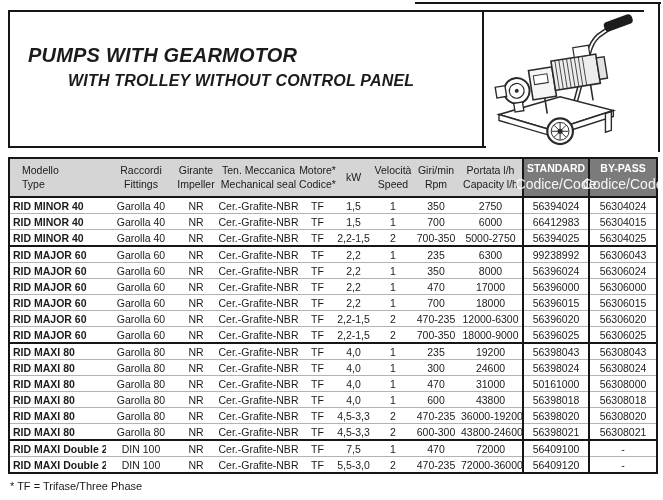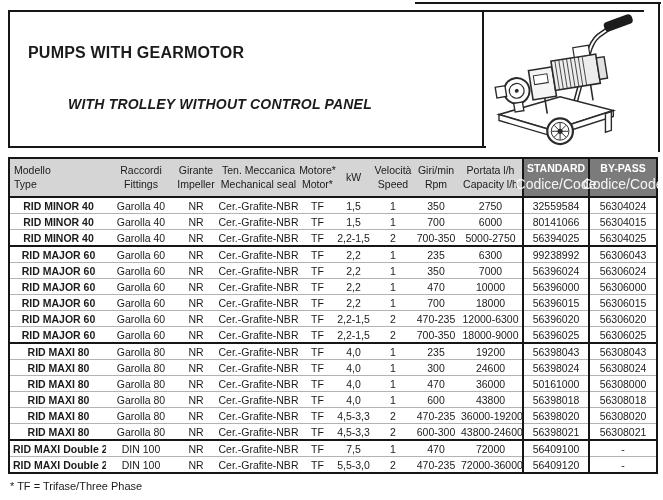--- a/index.html
+++ b/index.html
@@ -21,54 +21,54 @@
   .page-frame-right{position:absolute;left:658px;top:2px;width:0;height:150px;border-left:2px solid var(--c-strong);}
 
   
   .title-box{
     position:absolute;left:8px;top:10px;width:636px;height:138px;
     border:2px solid var(--c-strong);box-sizing:border-box;background:#fff;
   }
   .box-divider{position:absolute;left:482px;top:12px;height:136px;width:0;border-left:2px solid var(--c-strong);}
   .title-line1{
     position:absolute;left:28px;top:44px;
-    font-size:16px;font-weight:bold;letter-spacing:.2px;white-space:nowrap;
+    font-size:20px;font-weight:bold;font-style:italic;letter-spacing:.2px;white-space:nowrap;
   }
   .title-line2{
-    position:absolute;left:68px;top:96px;
-    font-size:14px;font-weight:bold;font-style:italic;letter-spacing:.2px;white-space:nowrap;
+    position:absolute;left:68px;top:72px;
+    font-size:16px;font-weight:bold;font-style:italic;letter-spacing:.2px;white-space:nowrap;
   }
 
   
   .pump-art{position:absolute;left:486px;top:12px;width:162px;height:138px;background:#fff;}
 
   
   table.catalog{
     position:absolute;left:8px;top:157px;width:648px;
     border-collapse:collapse;table-layout:fixed;
     border:2px solid var(--c-strong);
     font-size:10.5px;
   }
   th{
     background:var(--c-light);
     font-weight:normal;color:var(--c-text);
     padding:0;border-bottom:2px solid var(--c-strong);
     vertical-align:middle;
   }
   .thi{height:37px;display:flex;flex-direction:column;justify-content:center;align-items:center;line-height:1.3;}
-  th.model-h .thi{align-items:flex-start;padding-left:4px;}
+  th.model-h .thi{align-items:flex-start;padding-left:12px;}
   th.dark{background:var(--c-dark);color:#ffffff;border-left:2px solid var(--c-strong);}
   th.dark .l1{font-weight:bold;}
   th.dark .sub{opacity:.93;font-size:14px;}
   td{
     height:13px;padding:1px 2px;text-align:center;white-space:nowrap;overflow:hidden;
     border-top:1px solid var(--c-rowline);
     color:var(--c-text);
   }
-  td.model{text-align:center;font-weight:bold;padding-left:3px;}
+  td.model{text-align:left;font-weight:bold;padding-left:3px;}
   td.code-col{border-left:2px solid var(--c-strong);}
   tr.group-start td{border-top:2px solid var(--c-strong);}
   tbody tr:first-child td{border-top:none;}
 
   .footnote{position:absolute;left:10px;top:480px;font-size:11px;white-space:nowrap;}
 </style>
 </head>
 <body>
 
 <div class="page-frame-top"></div>
@@ -165,21 +165,21 @@
         </th>
       <th>
           <div class="thi">
             <span class="l1">Ten. Meccanica</span>
             <span class="sub">Mechanical seal</span>
           </div>
         </th>
       <th>
           <div class="thi">
             <span class="l1">Motore*</span>
-            <span class="sub">Motor*</span>
+            <span class="sub">Codice*</span>
           </div>
         </th>
       <th>
           <div class="thi">
             <span class="l1">kW</span>
           </div>
         </th>
       <th>
           <div class="thi">
             <span class="l1">Velocità</span>
@@ -216,34 +216,34 @@
       <tr>
         <td class="model">RID MINOR 40</td>
         <td>Garolla 40</td>
         <td>NR</td>
         <td>Cer.-Grafite-NBR</td>
         <td>TF</td>
         <td>1,5</td>
         <td>1</td>
         <td>350</td>
         <td>2750</td>
-        <td class="code-col">32559584</td>
+        <td class="code-col">56394024</td>
         <td class="code-col">56304024</td>
       </tr>
       <tr>
         <td class="model">RID MINOR 40</td>
         <td>Garolla 40</td>
         <td>NR</td>
         <td>Cer.-Grafite-NBR</td>
         <td>TF</td>
         <td>1,5</td>
         <td>1</td>
         <td>700</td>
         <td>6000</td>
-        <td class="code-col">80141066</td>
+        <td class="code-col">66412983</td>
         <td class="code-col">56304015</td>
       </tr>
       <tr>
         <td class="model">RID MINOR 40</td>
         <td>Garolla 40</td>
         <td>NR</td>
         <td>Cer.-Grafite-NBR</td>
         <td>TF</td>
         <td>2,2-1,5</td>
         <td>2</td>
@@ -267,34 +267,34 @@
       </tr>
       <tr>
         <td class="model">RID MAJOR 60</td>
         <td>Garolla 60</td>
         <td>NR</td>
         <td>Cer.-Grafite-NBR</td>
         <td>TF</td>
         <td>2,2</td>
         <td>1</td>
         <td>350</td>
-        <td>7000</td>
+        <td>8000</td>
         <td class="code-col">56396024</td>
         <td class="code-col">56306024</td>
       </tr>
       <tr>
         <td class="model">RID MAJOR 60</td>
         <td>Garolla 60</td>
         <td>NR</td>
         <td>Cer.-Grafite-NBR</td>
         <td>TF</td>
         <td>2,2</td>
         <td>1</td>
         <td>470</td>
-        <td>10000</td>
+        <td>17000</td>
         <td class="code-col">56396000</td>
         <td class="code-col">56306000</td>
       </tr>
       <tr>
         <td class="model">RID MAJOR 60</td>
         <td>Garolla 60</td>
         <td>NR</td>
         <td>Cer.-Grafite-NBR</td>
         <td>TF</td>
         <td>2,2</td>
@@ -358,21 +358,21 @@
       </tr>
       <tr>
         <td class="model">RID MAXI 80</td>
         <td>Garolla 80</td>
         <td>NR</td>
         <td>Cer.-Grafite-NBR</td>
         <td>TF</td>
         <td>4,0</td>
         <td>1</td>
         <td>470</td>
-        <td>36000</td>
+        <td>31000</td>
         <td class="code-col">50161000</td>
         <td class="code-col">56308000</td>
       </tr>
       <tr>
         <td class="model">RID MAXI 80</td>
         <td>Garolla 80</td>
         <td>NR</td>
         <td>Cer.-Grafite-NBR</td>
         <td>TF</td>
         <td>4,0</td>

